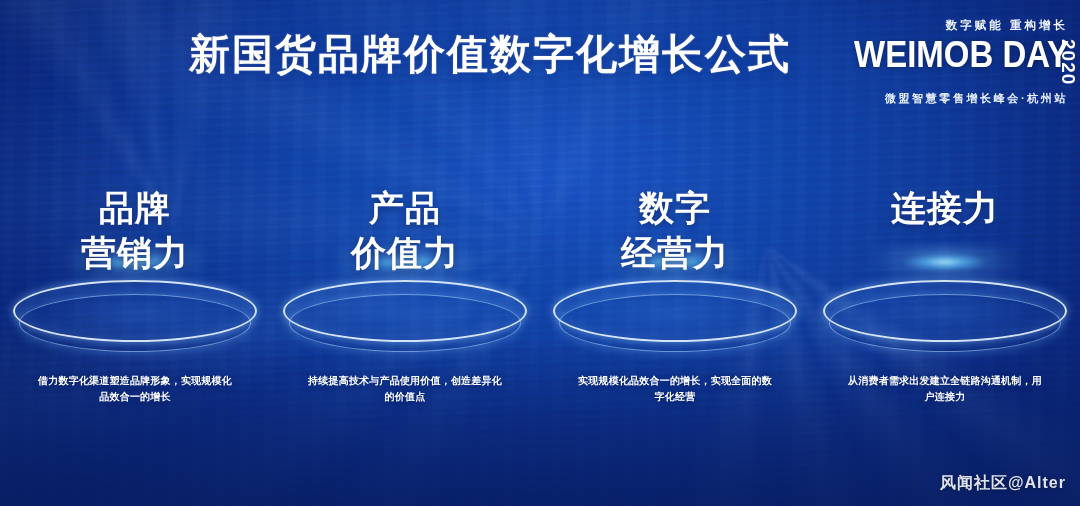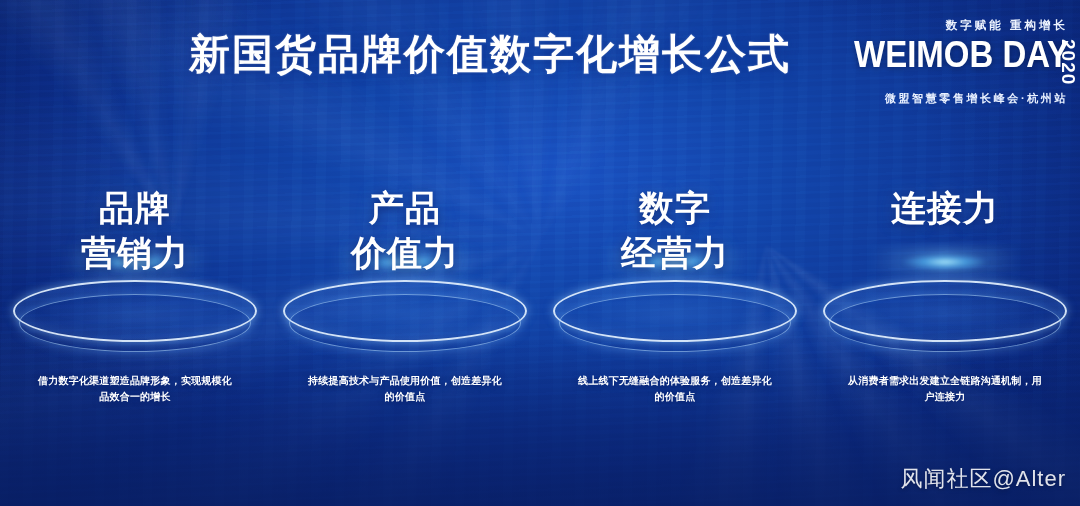--- a/index.html
+++ b/index.html
@@ -240,23 +240,23 @@
     font-weight:bold;
     line-height:1.62;
     letter-spacing:.2px;
     text-shadow:0 1px 6px rgba(6,28,100,.85);
   }
 
   
   .watermark{
     position:absolute; right:14px; bottom:12px;
     color:rgba(255,255,255,.88);
-    font-size:22px;
+    font-size:16px;
     letter-spacing:1px;
-    font-weight:normal;
+    font-weight:bold;
     text-shadow:0 1px 4px rgba(0,0,0,.35);
   }
 </style>
 </head>
 <body>
 
 <div id="stage">
   <div class="rays"></div>
   <div class="rays2"></div>
   <div class="rays-left"></div>
@@ -314,21 +314,21 @@
         <div>数字</div>
         <div>经营力</div>
       </div>
       <div class="beam"></div>
       <div class="disc">
         <div class="ring-fill"></div>
         <div class="ring"></div>
         <div class="ring2"></div>
       </div>
       <div class="glow-dot"></div>
-      <div class="desc">线上线下无缝融合的体验服务，创造差异化的价值点</div>
+      <div class="desc">实现规模化品效合一的增长，实现全面的数字化经营</div>
     </div>
 
     <div class="pillar">
       <div class="pillar-label">
         <div>连接力</div>
       </div>
       <div class="beam"></div>
       <div class="disc">
         <div class="ring-fill"></div>
         <div class="ring"></div>

